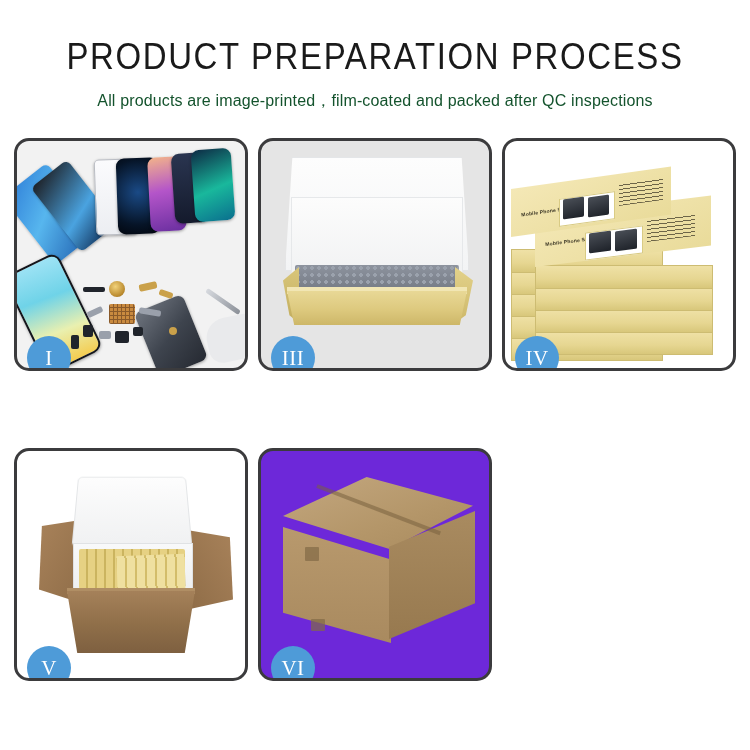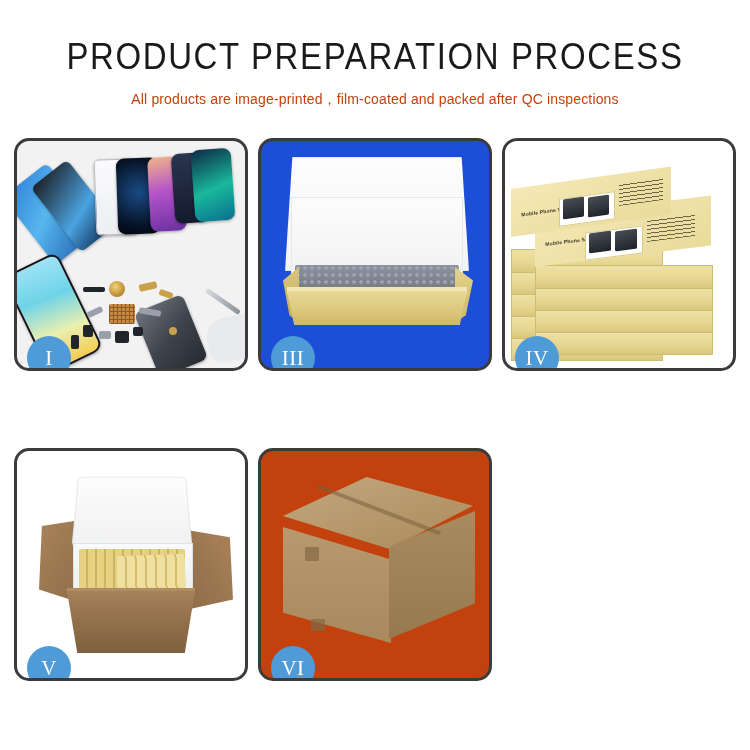--- a/index.html
+++ b/index.html
@@ -27,23 +27,23 @@
     font-weight: 400;
     letter-spacing: 1.6px;
     color: #1a1a1a;
     line-height: 1.05;
     margin: 0;
     transform: scaleY(1.12);
     transform-origin: center top;
   }
   .page-subtitle {
     font-family: "Liberation Sans", sans-serif;
-    font-size: 14px;
+    font-size: 16px;
     font-weight: 400;
-    color: #c2410c;
+    color: #14532d;
     letter-spacing: 0.15px;
     margin: 18px 0 0 0;
   }
 
   
   .grid {
     position: absolute;
     left: 14px;
     top: 138px;
     width: 722px;
@@ -218,21 +218,21 @@
   }
   .bubble-overlay {
     position: absolute;
     left: 58px; top: 6px; width: 116px; height: 222px;
     background:
       radial-gradient(circle at 4px 4px, rgba(255,255,255,.85) 2.3px, rgba(210,220,228,.3) 3px, transparent 3.3px) 0 0/13px 13px;
     pointer-events: none;
   }
 
   
-  .p3 { background: #1d4ed8; }
+  .p3 { background: #e5e5e5; }
   .box3-lid {
     position: absolute;
     left: 24px; top: 16px; width: 182px; height: 112px;
     background: linear-gradient(180deg,#fdfdfd 0%,#f3f4f5 100%);
     border: 1px solid #e4e6e8;
     border-radius: 3px 3px 0 0;
     clip-path: polygon(4% 0, 96% 0, 100% 100%, 0 100%);
   }
   .box3-foam {
     position: absolute;
@@ -356,21 +356,21 @@
     background: linear-gradient(180deg,#a5815a 0%,#91704a 50%,#7e6040 100%);
     clip-path: polygon(0 0, 100% 0, 92% 100%, 8% 100%);
   }
   .v-rim {
     position: absolute;
     left: 50px; top: 137px; width: 128px; height: 6px;
     background: #b08e64;
   }
 
   
-  .p6 { background: #c2410c; }
+  .p6 { background: #6d28d9; }
   .c-top {
     position: absolute;
     left: 22px; top: 26px; width: 190px; height: 72px;
     background: linear-gradient(160deg,#c3a77f 0%,#b49669 60%,#a98b5e 100%);
     clip-path: polygon(44% 0, 100% 40%, 56% 100%, 0 54%);
   }
   .c-front {
     position: absolute;
     left: 22px; top: 76px; width: 108px; height: 116px;
     background: linear-gradient(180deg,#b8996d 0%,#a98a5f 100%);

